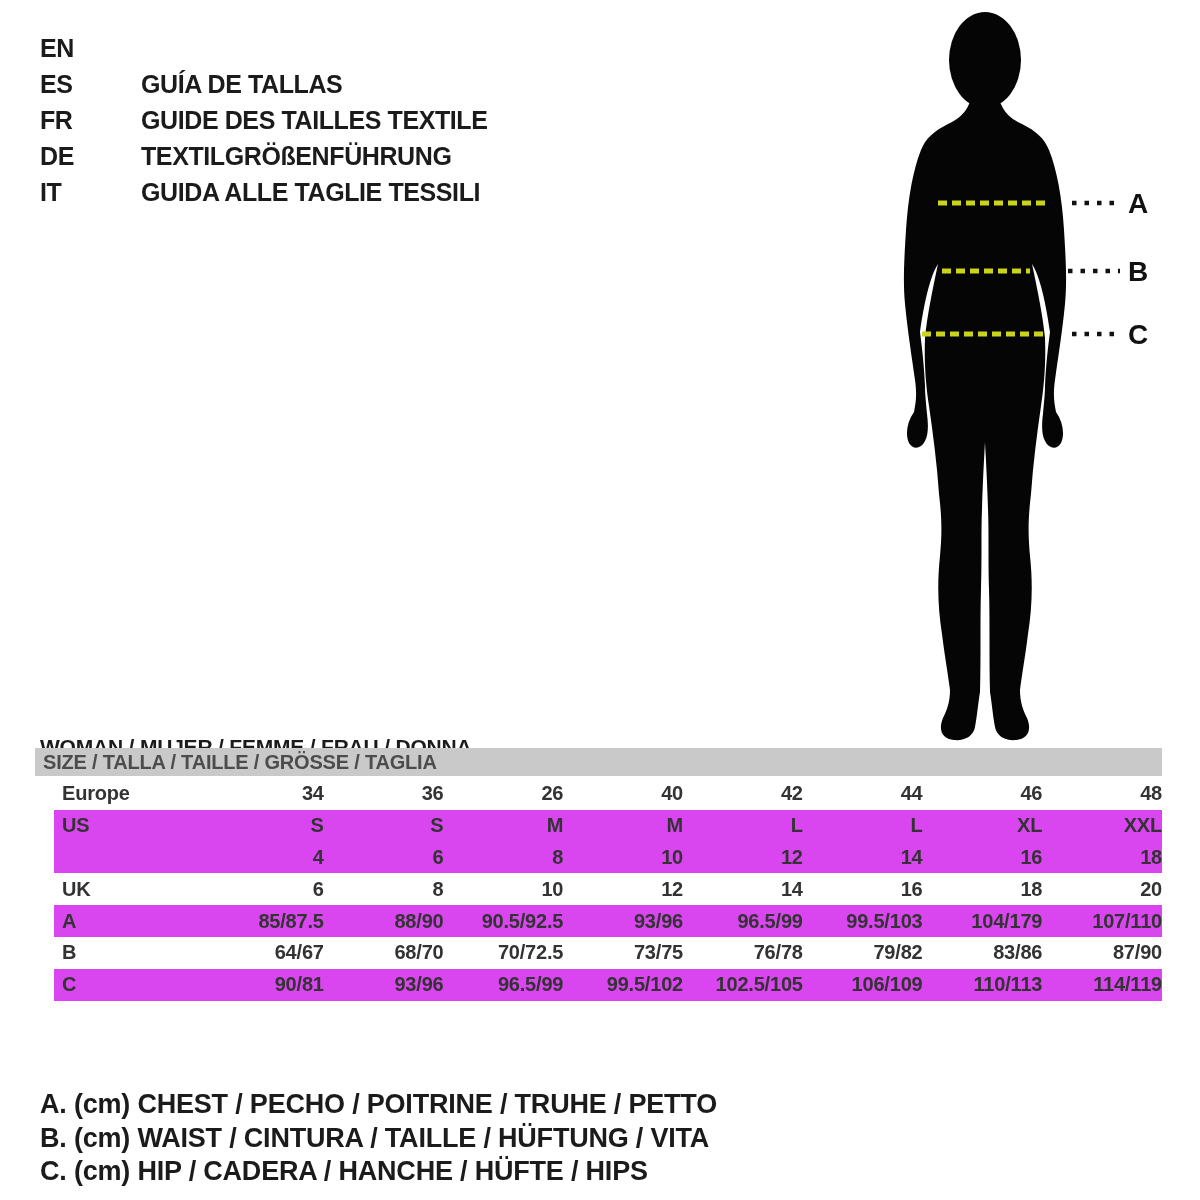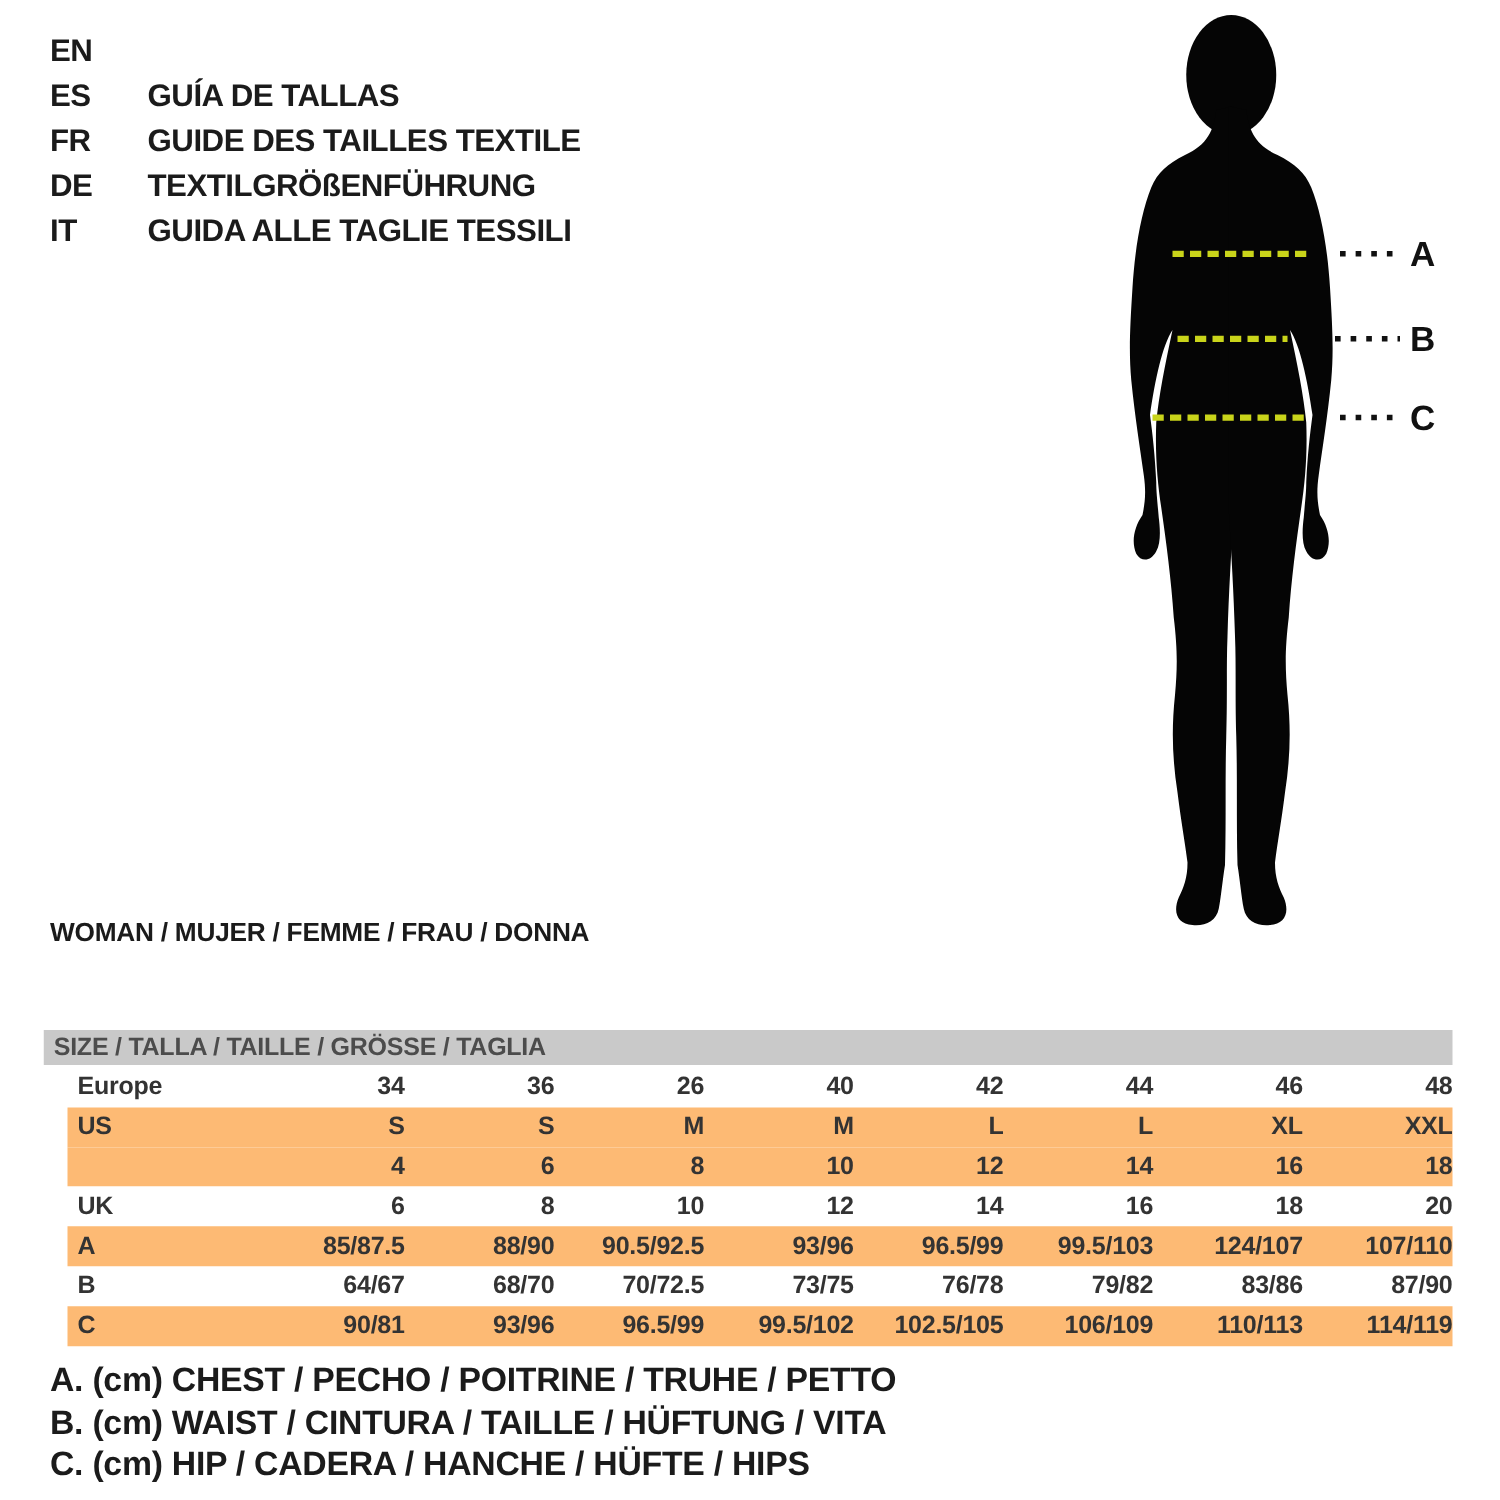--- a/index.html
+++ b/index.html
@@ -1,36 +1,36 @@
 <!DOCTYPE html>
 <html><head>
 <meta charset="utf-8">
 <style>
   html,body{margin:0;padding:0;background:#ffffff;}
   .canvas{position:relative;width:1200px;height:1200px;background:#ffffff;overflow:hidden;
           font-family:"Liberation Sans",sans-serif;color:#1b1b1b;}
 
   
   .langs{position:absolute;left:40px;top:27px;}
-  .lang-row{display:flex;height:36px;align-items:flex-start;font-weight:bold;font-size:25px;letter-spacing:-0.4px;}
+  .lang-row{display:flex;height:36px;align-items:flex-end;font-weight:bold;font-size:25px;letter-spacing:-0.4px;gap:23px;}
   .lang-code{width:78px;flex:0 0 78px;}
   .lang-label{white-space:nowrap;}
 
   
   .figure{position:absolute;left:880px;top:0;}
 
   
   .section-title{position:absolute;left:40px;top:735px;font-size:21px;font-weight:bold;letter-spacing:-0.2px;}
 
   
-  .sizetable{position:absolute;left:35px;top:824px;width:1127px;}
+  .sizetable{position:absolute;left:35px;top:748px;width:1127px;}
   .thead{height:28px;background:#c9c9c9;color:#4c4c4c;font-weight:bold;font-size:20px;
          display:flex;align-items:center;padding-left:8px;box-sizing:border-box;margin-bottom:2px;letter-spacing:-0.2px;}
   .trow{display:flex;height:31.8px;align-items:center;font-size:20px;font-weight:bold;color:#333;letter-spacing:-0.2px;margin-left:19px;}
-  .trow.shade{background:#fdba74;}
+  .trow.shade{background:#d946ef;}
   .tl{width:150px;flex:0 0 150px;padding-left:8px;box-sizing:border-box;}
   .tc{flex:1;text-align:right;}
 
   
   .legend{position:absolute;left:40px;top:1088px;}
   .legend-line{font-size:27px;font-weight:bold;line-height:33.5px;letter-spacing:-0.2px;white-space:nowrap;}
 </style>
 </head>
 <body>
 
@@ -160,21 +160,21 @@
     </div>
 
     <div class="trow shade">
       <div class="tl">A</div>
       <div class="tc">85/87.5</div>
       <div class="tc">88/90</div>
       <div class="tc">90.5/92.5</div>
       <div class="tc">93/96</div>
       <div class="tc">96.5/99</div>
       <div class="tc">99.5/103</div>
-      <div class="tc">124/107</div>
+      <div class="tc">104/179</div>
       <div class="tc">107/110</div>
     </div>
 
     <div class="trow">
       <div class="tl">B</div>
       <div class="tc">64/67</div>
       <div class="tc">68/70</div>
       <div class="tc">70/72.5</div>
       <div class="tc">73/75</div>
       <div class="tc">76/78</div>

